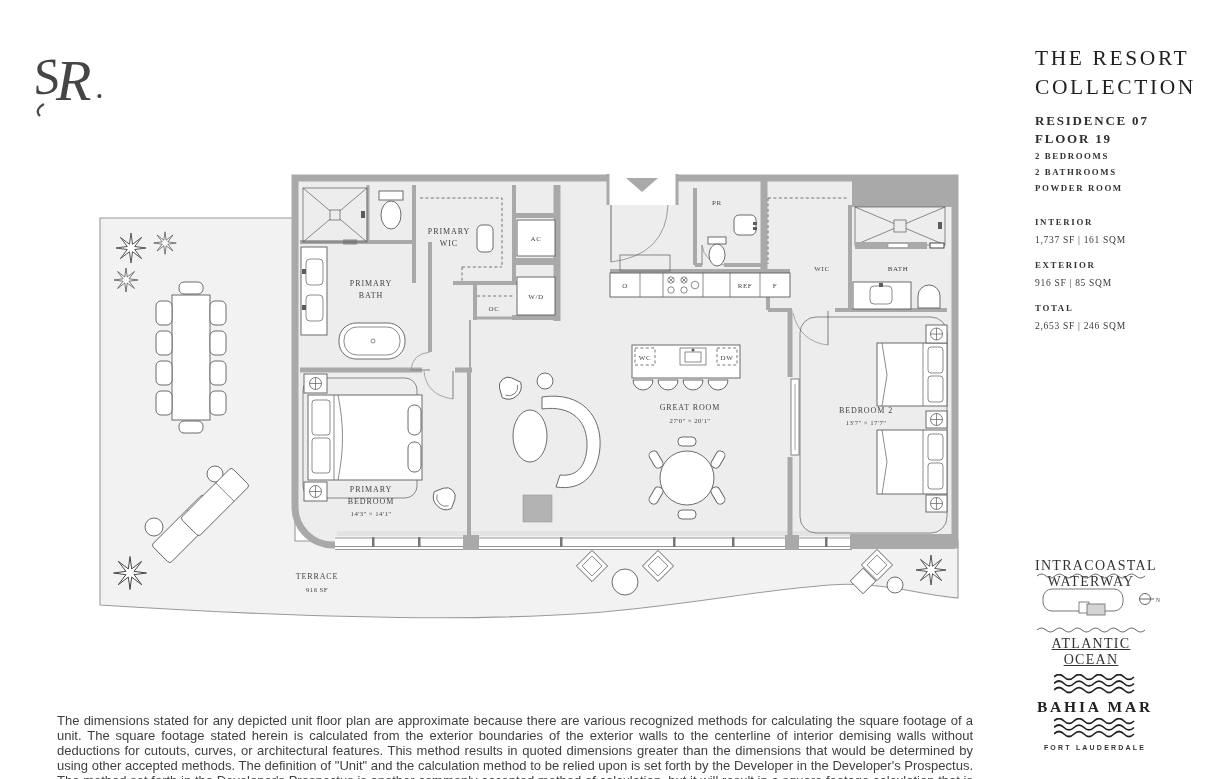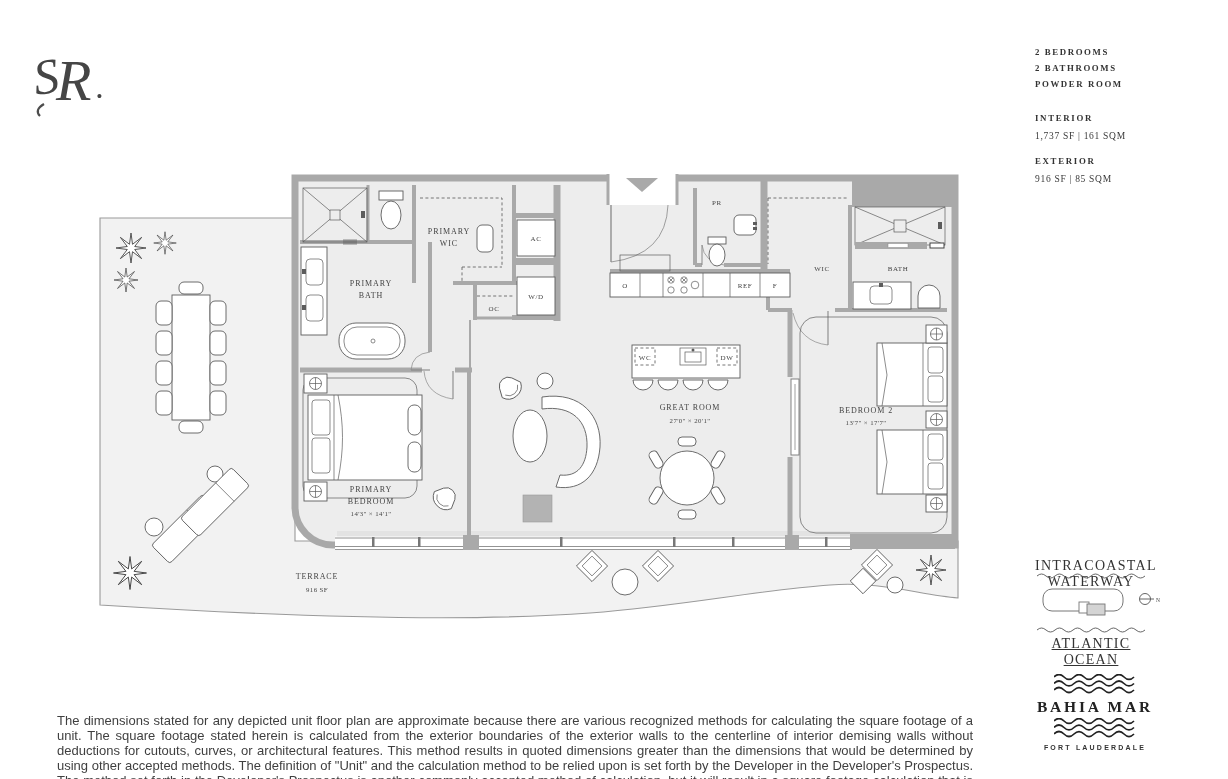--- a/index.html
+++ b/index.html
@@ -41,32 +41,44 @@
       <g fill="#4d4d4d" font-family="Liberation Serif,serif" font-style="italic">
         <text x="8" y="62" font-size="50" transform="rotate(-8 30 50)">S</text>
         <text x="30" y="70" font-size="58">R</text>
         <text x="70" y="68" font-size="34">.</text>
         <path d="M18,74 q-10,6 -4,12" stroke="#4d4d4d" stroke-width="2.2" fill="none"></path>
       </g>
     </svg>
   </div>
 
   <div class="abs" style="left:1035px;top:44px;width:170px;">
+    <div class="title">
+      <div>THE RESORT</div>
+      <div>COLLECTION</div>
+    </div>
+    <div style="margin-top:10px;" class="residence">
+      <div>RESIDENCE 07</div>
+      <div>FLOOR 19</div>
+    </div>
     <div class="features" style="">
       <div>2 BEDROOMS</div>
       <div>2 BATHROOMS</div>
       <div>POWDER ROOM</div>
     </div>
     <div style="margin-top:21px;">
       <div class="area-label">INTERIOR</div>
       <div class="area-value">1,737 SF | 161 SQM</div>
     </div>
     <div style="margin-top:15px;">
       <div class="area-label">EXTERIOR</div>
       <div class="area-value">916 SF | 85 SQM</div>
+    </div>
+    <div style="margin-top:15px;">
+      <div class="area-label">TOTAL</div>
+      <div class="area-value">2,653 SF | 246 SQM</div>
     </div>
   </div>
 
   <div class="abs" style="left:1035px;top:556px;width:130px;height:102px;">
     <div class="locator-text abs" style="left:0;top:2px;">INTRACOASTAL WATERWAY</div>
     <svg class="abs" style="left:2px;top:16px;" width="110" height="8" viewBox="0 0 110 8">
       <path d="M0,4 q4.5,-4 9,0 t9,0 t9,0 t9,0 t9,0 t9,0 t9,0 t9,0 t9,0 t9,0 t9,0 t9,0" stroke="#555" stroke-width="0.9" fill="none"></path>
     </svg>
     <svg class="abs" style="left:6px;top:28px;" width="124" height="36" viewBox="0 0 124 36">
       <rect x="2" y="5" width="80" height="22" rx="9" fill="#fff" stroke="#777" stroke-width="1"></rect>

